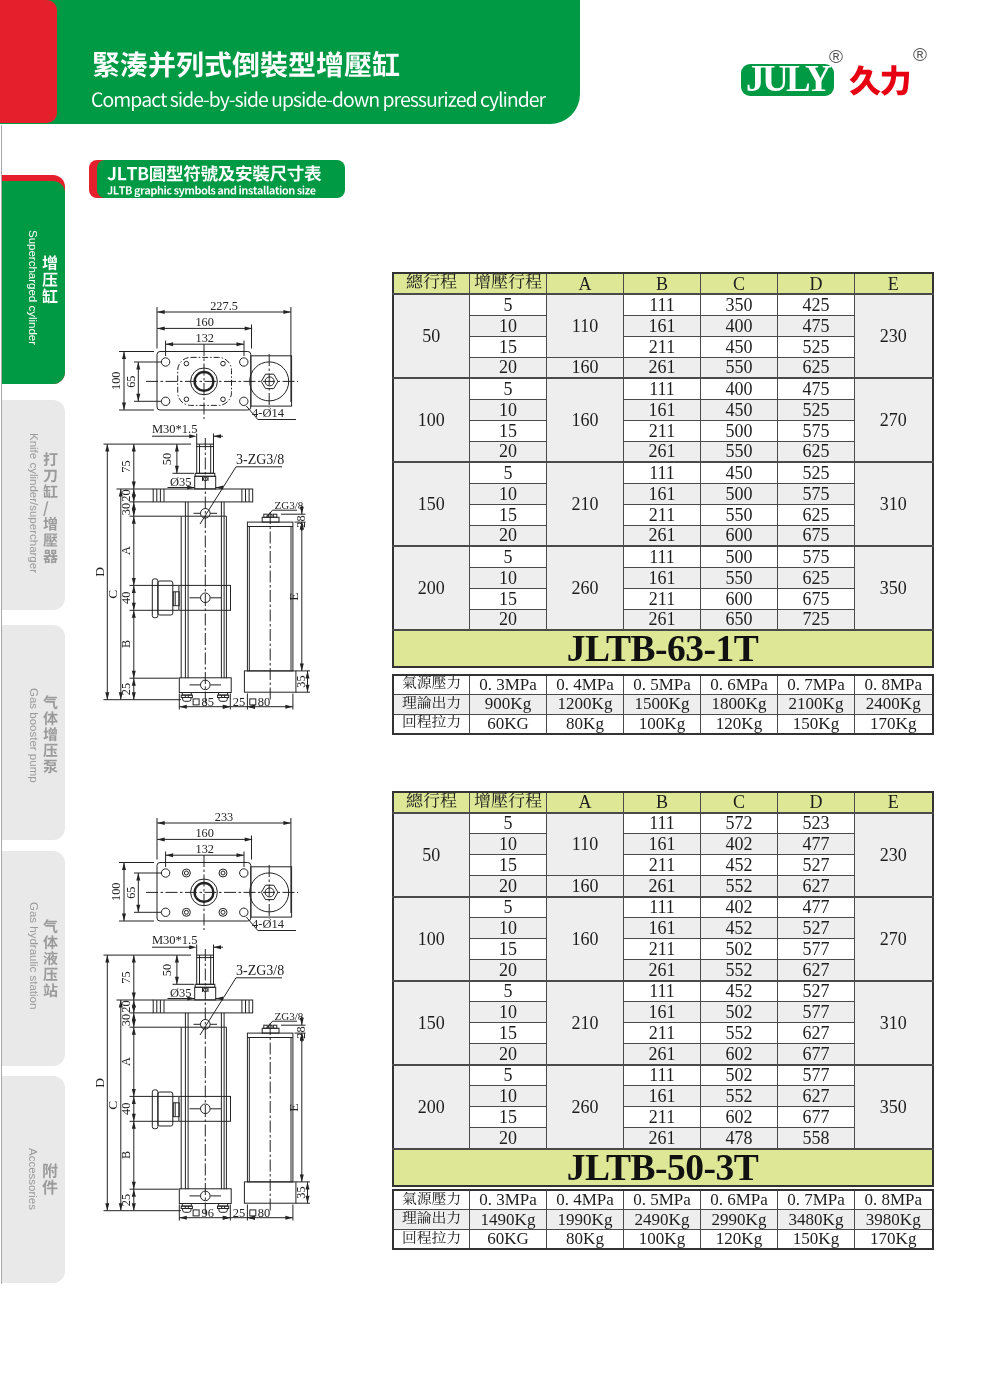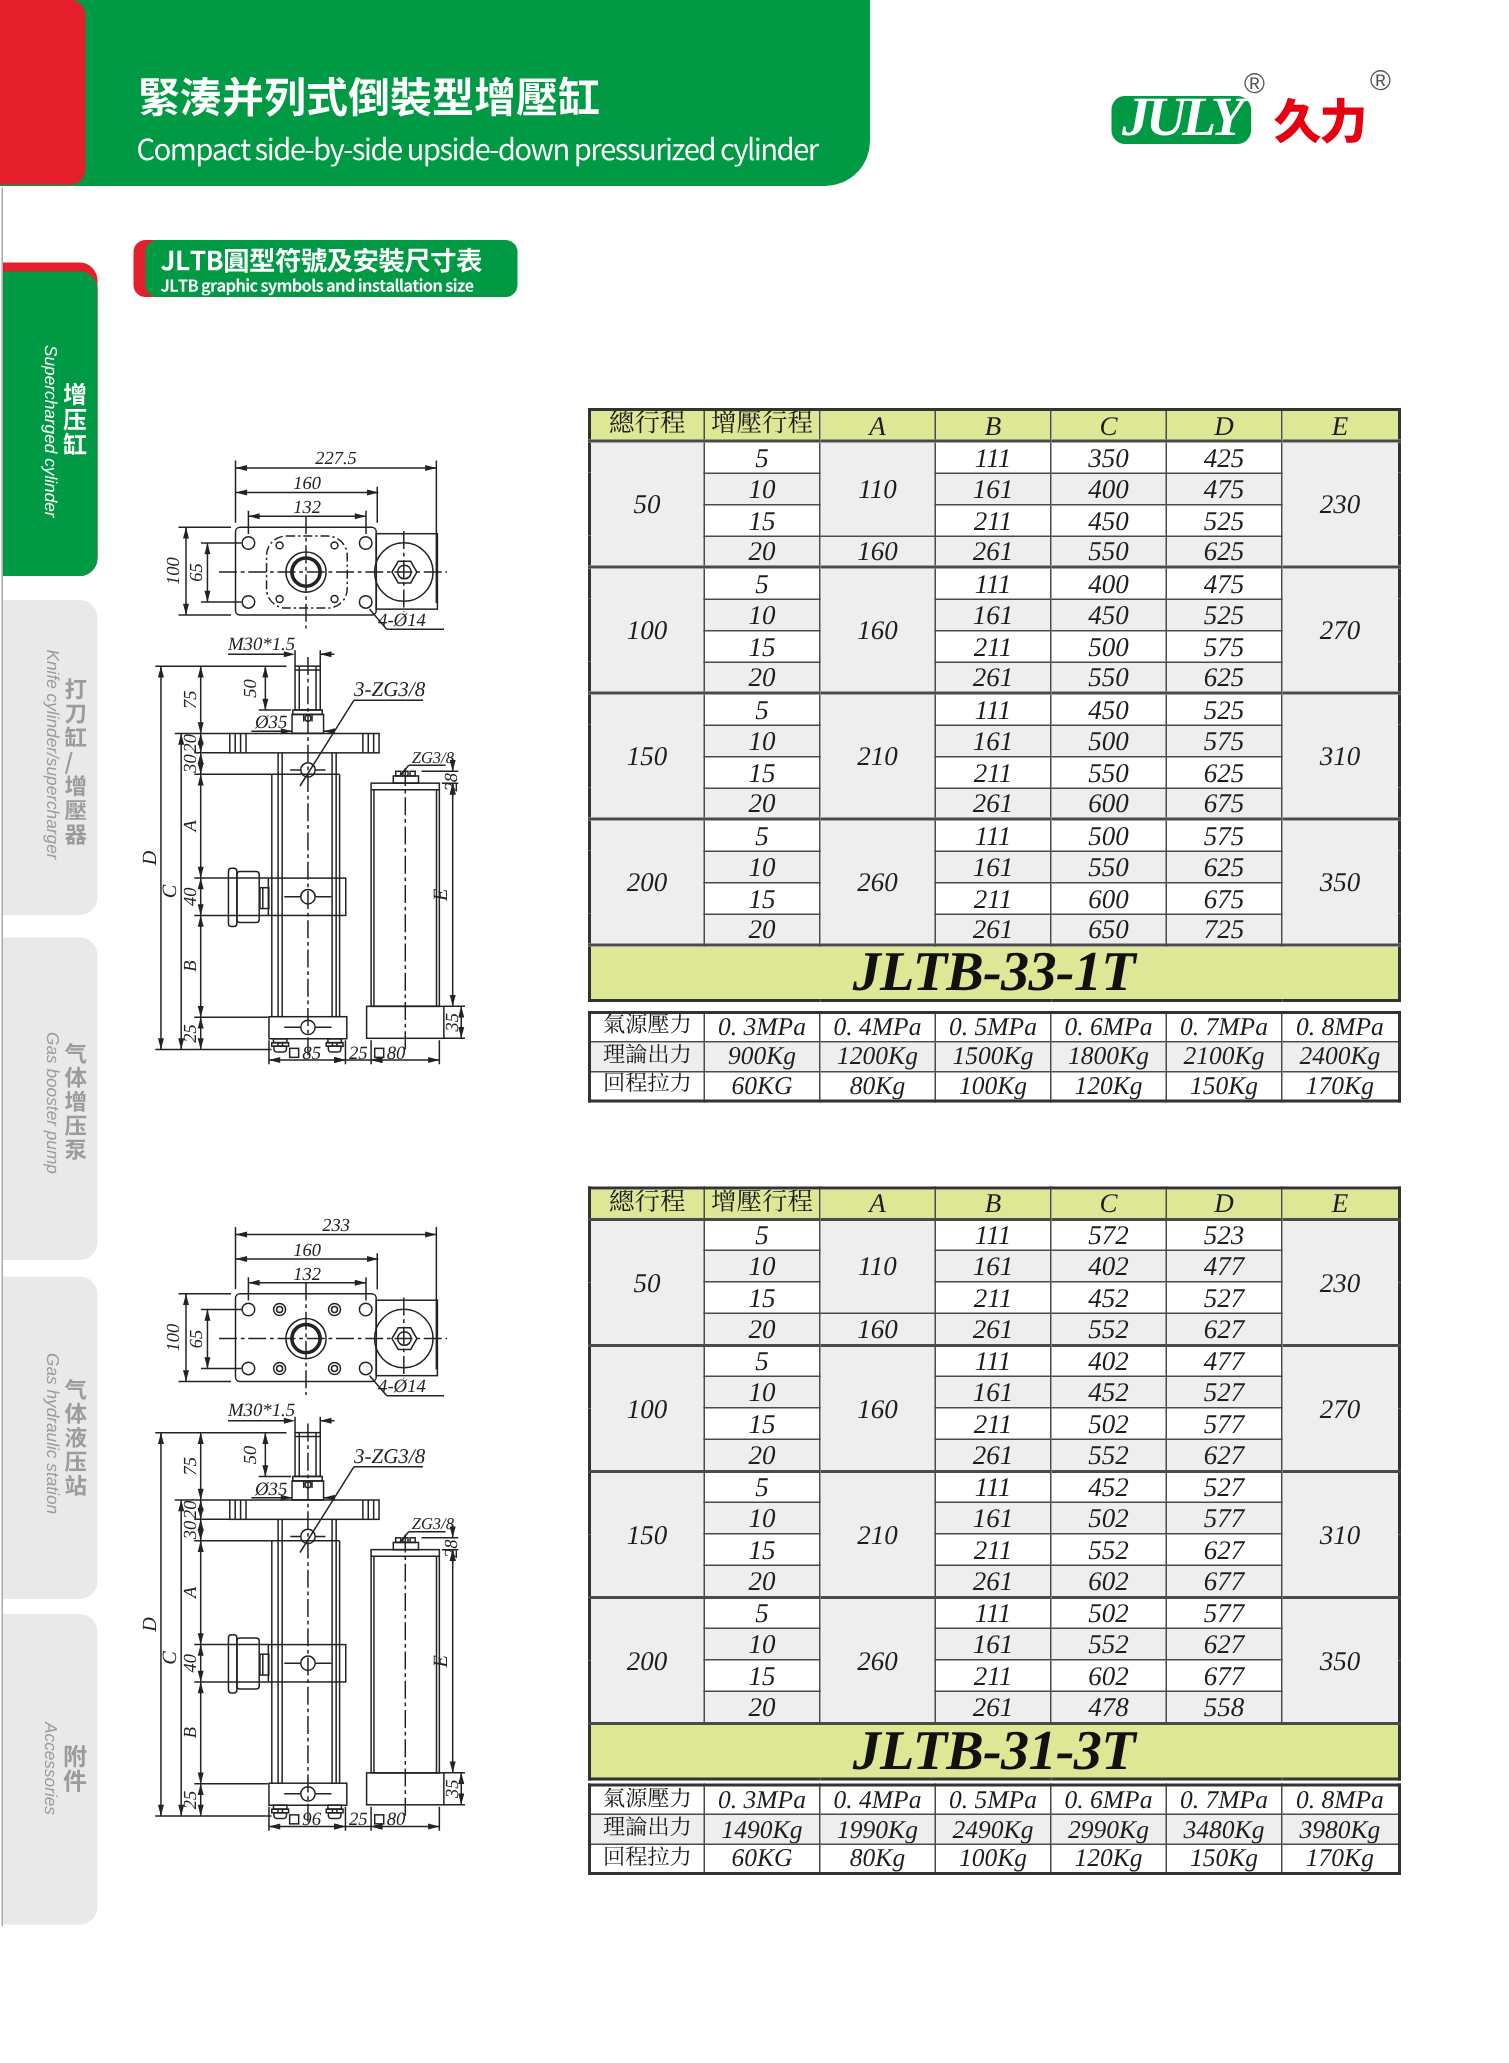--- a/index.html
+++ b/index.html
@@ -1,16 +1,16 @@
 <!DOCTYPE html>
 <html><head><meta charset="utf-8"><style>
 * { margin:0; padding:0; box-sizing:border-box; }
 html,body { background:#fff; }
 #page { position:relative; width:1006px; height:1284px; background:#ffffff; overflow:hidden;
-  font-family:"Liberation Sans", sans-serif;font-style:italic; }
+  font-family:"Liberation Sans", sans-serif; }
 .abs { position:absolute; }
 table.t { position:absolute; border-collapse:collapse; table-layout:fixed;
   font-family:"Liberation Serif", serif; font-size:18px; color:#1d1d1d; border:2px solid #333; }
 table.t td { border:1px solid #4a4a4a; text-align:center; vertical-align:middle; padding:0;
   overflow:hidden; line-height:18px; }
 table.t td.hd { background:#dde795; }
 table.t td.g { background:#eeeeee; }
 table.t td.bt { border-top-width:2px; }
 table.t.sub { font-size:17px; }
 table.t td.big { background:#dde795; font-weight:bold; font-size:37.5px; letter-spacing:-0.5px; color:#111; line-height:33px; }
@@ -632,21 +632,21 @@
           <td class="">600</td>
           <td class="">675</td>
         </tr>
         <tr style="height:21px">
           <td class="g">20</td>
           <td class="g">261</td>
           <td class="g">650</td>
           <td class="g">725</td>
         </tr>
         <tr style="height:37px">
-          <td class="big bt" colspan="7">JLTB-33-1T</td>
+          <td class="big bt" colspan="7">JLTB-63-1T</td>
         </tr>
       </tbody>
     </table>
 <table class="t sub" style="left:391.5px;top:673.5px;width:540px">
       <colgroup>
         <col style="width:77px">
         <col style="width:77px">
         <col style="width:77px">
         <col style="width:77px">
         <col style="width:77px">
@@ -826,21 +826,21 @@
           <td class="">602</td>
           <td class="">677</td>
         </tr>
         <tr style="height:21px">
           <td class="g">20</td>
           <td class="g">261</td>
           <td class="g">478</td>
           <td class="g">558</td>
         </tr>
         <tr style="height:37px">
-          <td class="big bt" colspan="7">JLTB-31-3T</td>
+          <td class="big bt" colspan="7">JLTB-50-3T</td>
         </tr>
       </tbody>
     </table>
 <table class="t sub" style="left:391.5px;top:1189px;width:540px">
       <colgroup>
         <col style="width:77px">
         <col style="width:77px">
         <col style="width:77px">
         <col style="width:77px">
         <col style="width:77px">

